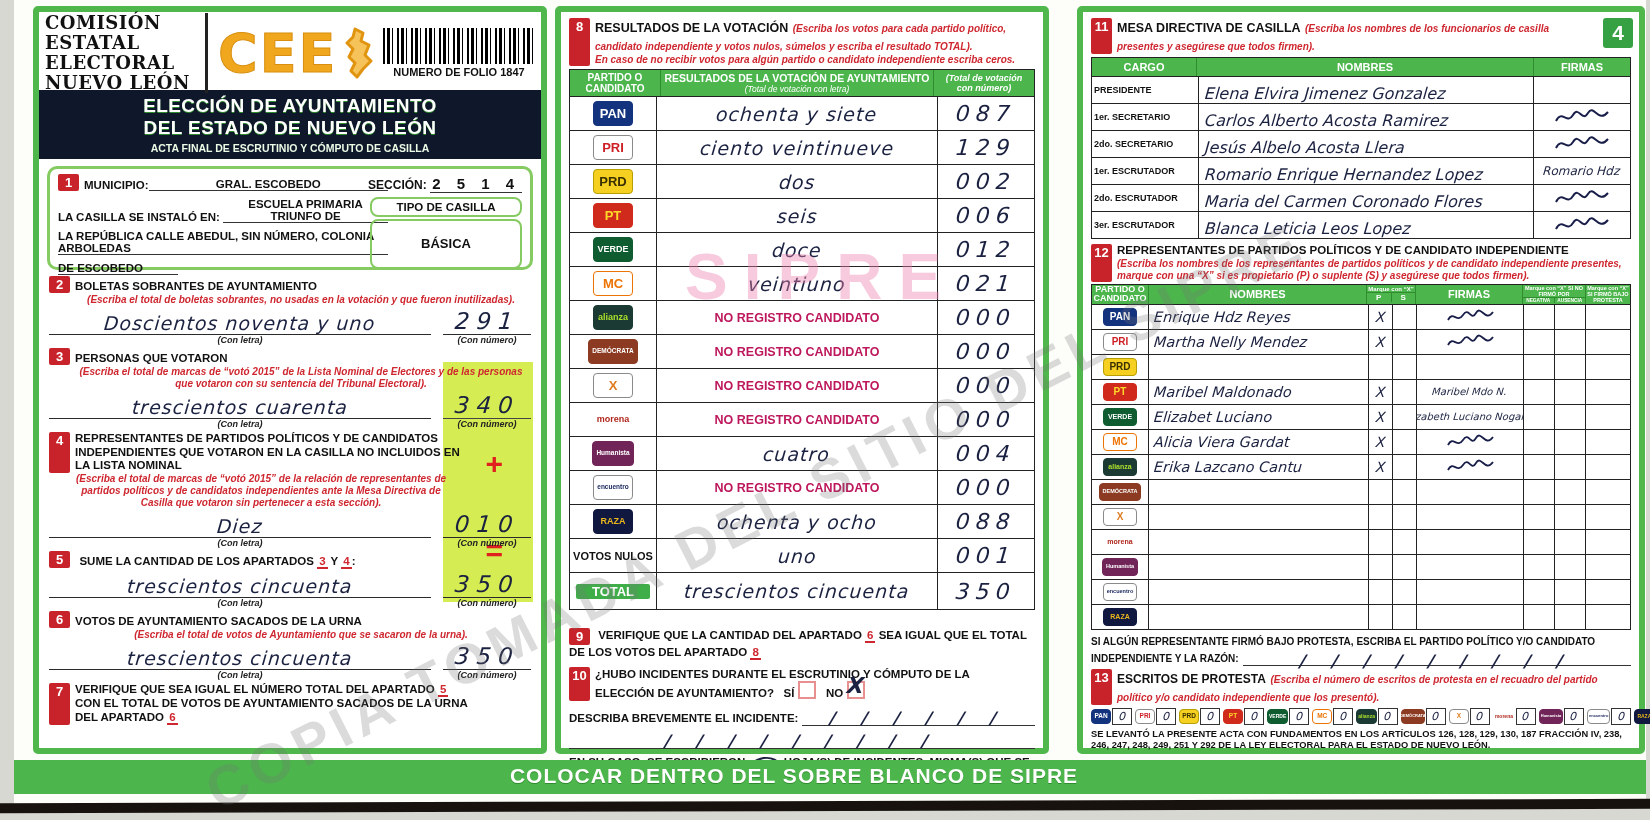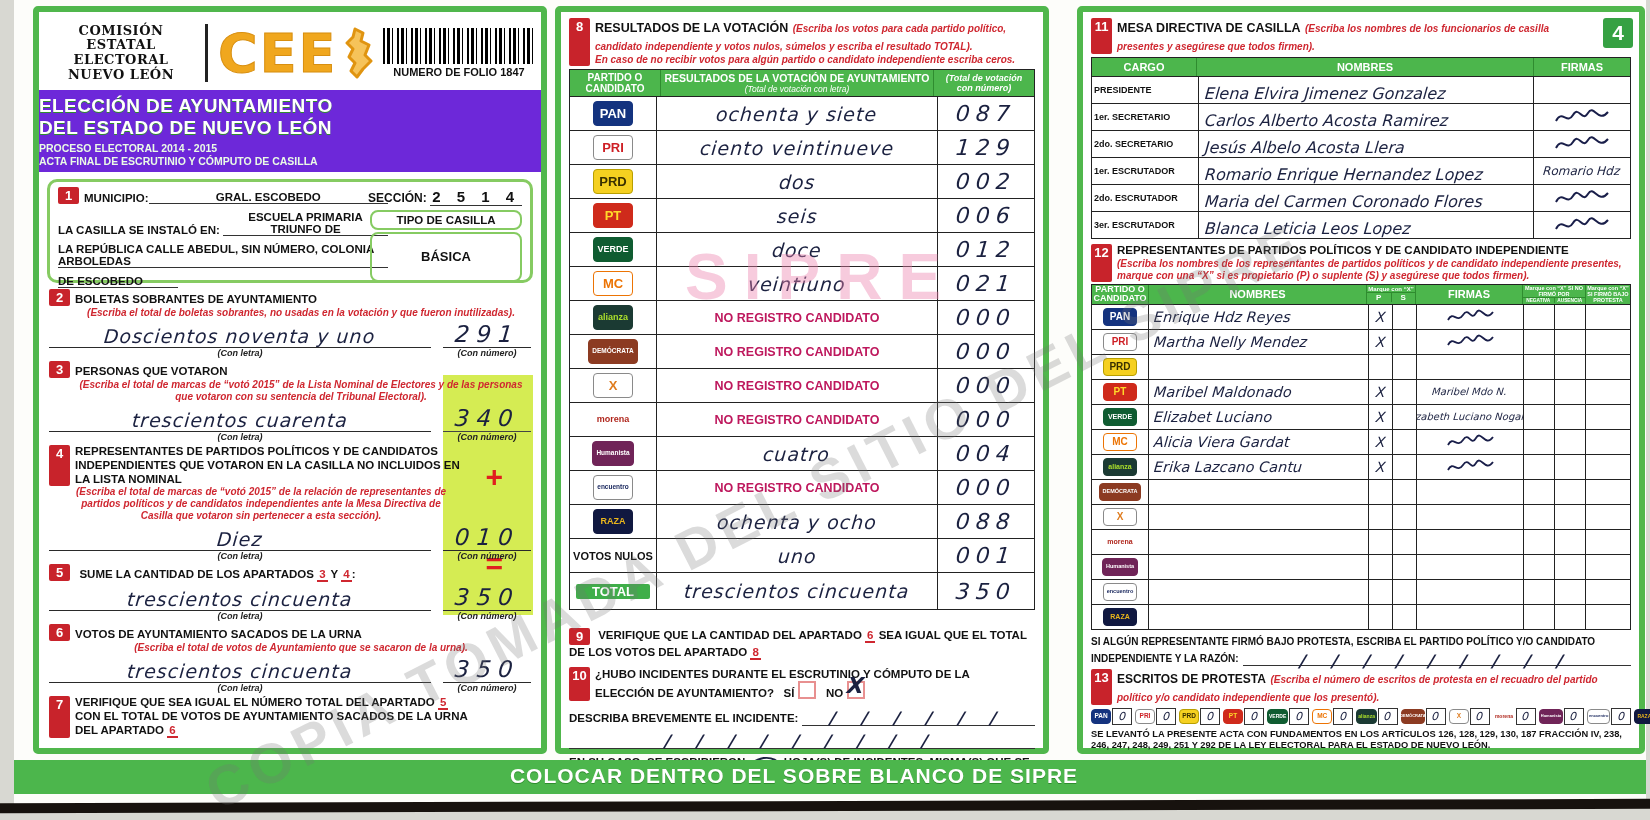--- a/index.html
+++ b/index.html
@@ -21,29 +21,29 @@
   .instr{color:#cf2730;font-style:italic;font-weight:bold;font-size:10px;line-height:1.2;}
   .rref{color:#cf2730;font-weight:bold;border-bottom:2px solid #cf2730;padding:0 2px;}
   .hw{font-family:"DejaVu Sans",sans-serif;font-style:italic;color:#1b2140;transform:skewX(-5deg);display:inline-block;}
   .hnum{font-size:23px;letter-spacing:7px;font-weight:500;}
   .hletra{font-size:19px;letter-spacing:1px;}
   .noreg{font-weight:bold;font-size:12.5px;color:#be185d;}
   .sig-svg{vertical-align:middle;}
 
   
   .lhead{display:flex;align-items:center;padding:8px 6px 4px 6px;height:78px;box-sizing:border-box;}
-  .org{width:152px;text-align:center;font-family:"DejaVu Serif",serif;font-weight:bold;
-       font-size:13px;line-height:1.12;letter-spacing:.5px;border-right:3px solid #222;padding-right:8px;}
+  .org{width:152px;text-align:left;font-family:"DejaVu Serif",serif;font-weight:bold;
+       font-size:18px;line-height:1.12;letter-spacing:.5px;border-right:3px solid #222;padding-right:8px;}
   .cee{font-size:54px;font-weight:bold;color:#f0a71e;letter-spacing:2px;margin:0 4px 0 10px;
        font-family:"DejaVu Sans",sans-serif;-webkit-text-stroke:1px #d88f10;}
   .nlshape{margin-right:6px;}
   .bcwrap{width:152px;text-align:center;margin-left:auto;}
   .barcode{height:36px;background:repeating-linear-gradient(90deg,#000 0 2px,#fff 2px 4px,#000 4px 7px,#fff 7px 9px,#000 9px 10px,#fff 10px 14px);}
   .folio{font-size:11px;font-weight:bold;margin-top:2px;}
-  .ltitle{background:#6d28d9;color:#fff;padding:5px 0 4px;}
+  .ltitle{background:#0f172a;color:#fff;text-align:center;padding:5px 0 4px;}
   .ltitle .t{font-size:19px;font-weight:bold;line-height:1.15;letter-spacing:.4px;text-shadow:0 1px 0 #2f8c2f;}
   .ltitle .sub{font-size:10.5px;font-weight:bold;margin-top:3px;line-height:1.25;color:#eafbe6;}
   .s1box{margin:7px 8px 4px;border:3px solid #86cb62;border-radius:10px;padding:5px 8px 4px;position:relative;height:104px;box-sizing:border-box;font-size:11.5px;}
   .s1left{width:330px;}
   .uline{border-bottom:1.5px solid #333;}
   .s1row{display:flex;align-items:flex-end;margin-bottom:7px;font-weight:bold;}
   .s1val{text-align:center;}
   .seccion{position:absolute;right:8px;top:6px;font-weight:bold;font-size:12px;}
   .secdig{font-size:15px;letter-spacing:6px;border-bottom:1.5px solid #333;padding:0 2px;}
   .tipobox{position:absolute;right:8px;top:28px;width:148px;border:2px solid #86cb62;border-radius:8px;
@@ -190,21 +190,20 @@
       <div class="bcwrap">
         <div class="barcode"></div>
         <div class="folio">NUMERO DE FOLIO 1847</div>
       </div>
     </div>
 
     <div class="ltitle">
       <div class="t">ELECCIÓN DE AYUNTAMIENTO</div>
       <div class="t">DEL ESTADO DE NUEVO LEÓN</div>
       <div class="sub">
-        <div>PROCESO ELECTORAL  2014 - 2015</div>
         <div>ACTA FINAL DE ESCRUTINIO Y CÓMPUTO DE CASILLA</div>
       </div>
     </div>
 
     <div class="s1box">
       <div class="s1left">
         <div class="s1row">
           <span class="secnum">1</span>
           <span>MUNICIPIO:</span>
           <span class="uline s1val" style="flex:1">GRAL. ESCOBEDO</span>

